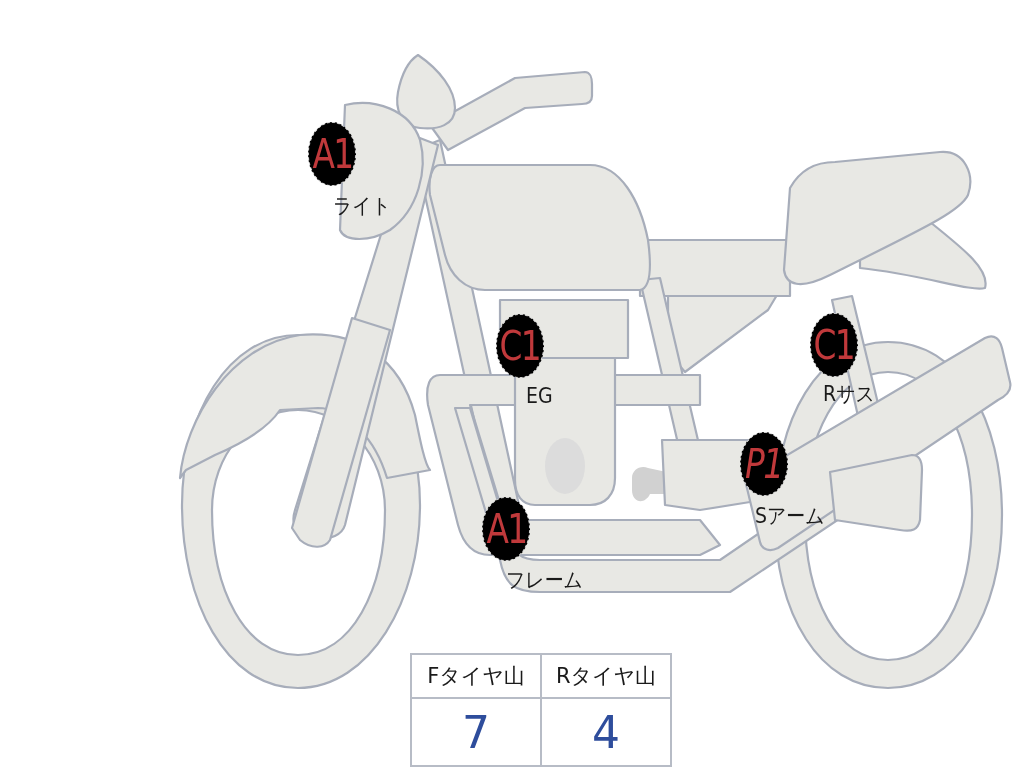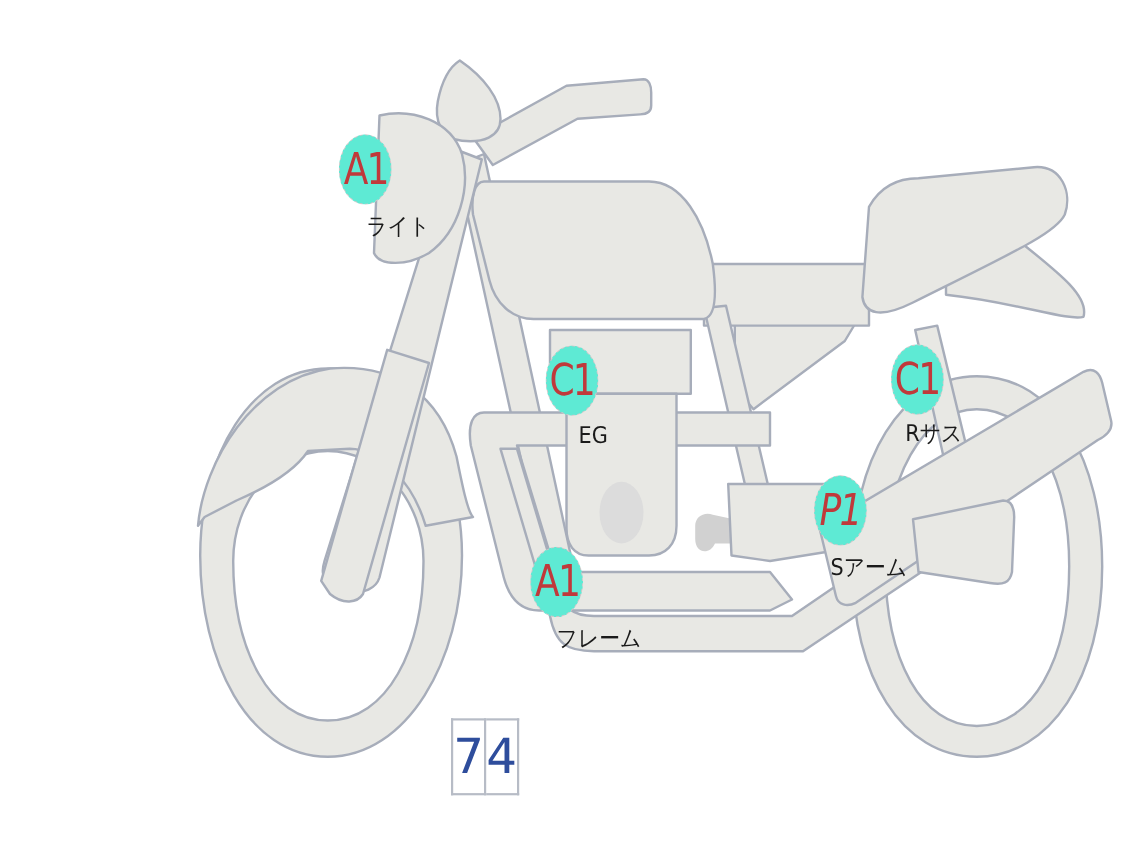--- a/index.html
+++ b/index.html
@@ -4,21 +4,21 @@
 <style>
   html, body { margin: 0; padding: 0; background: #ffffff; }
   body { width: 1024px; height: 768px; position: relative; overflow: hidden;
          font-family: "DejaVu Sans", "Liberation Sans", sans-serif; }
   #bike { position: absolute; left: 0; top: 0; width: 1024px; height: 768px; }
   .part { fill: #e8e8e4; stroke: #a7adba; stroke-width: 2.2; stroke-linejoin: round; }
   .part-dark { fill: #d1d1d1; stroke: none; }
   .part-oval { fill: #dcdcdc; stroke: none; }
 
   .badge { position: absolute; width: 48px; height: 64px; border-radius: 50%;
-           background: #5eead4; border: 1.5px dashed #c9c9c9; box-sizing: border-box;
+           background: #000000; border: 1.5px dashed #c9c9c9; box-sizing: border-box;
            display: flex; align-items: center; justify-content: center; }
   .badge-grade { color: #c0393b; font-size: 40px; line-height: 1;
                  font-family: "DejaVu Sans", sans-serif; letter-spacing: -2px;
                  transform: scaleX(0.82); }
   .label { position: absolute; color: #1a1a1a; font-size: 21px; line-height: 1;
            white-space: nowrap; transform: scaleX(0.9); transform-origin: left top; }
 
   #tread-table { position: absolute; left: 410px; top: 653px; border-collapse: collapse;
                  background: #ffffff; }
   #tread-table td, #tread-table th { border: 2px solid #b7bcc6; padding: 0; }
@@ -98,18 +98,22 @@
 </div>
 <div class="label" style="left:755px; top:506px;">Sアーム</div>
 
 <div class="badge" style="left:482px; top:497px;">
   <span class="badge-grade">A1</span>
 </div>
 <div class="label" style="left:506px; top:570px;">フレーム</div>
 
 <table id="tread-table">
   <tbody>
+      <tr>
+    <th>Fタイヤ山</th>
+    <th>Rタイヤ山</th>
+  </tr>
   <tr>
     <td>7</td>
     <td>4</td>
   </tr>
 </tbody>
   </table>
 
 </body></html>

